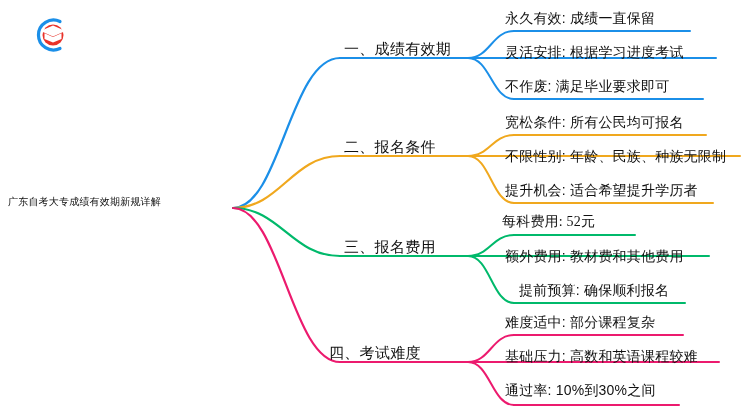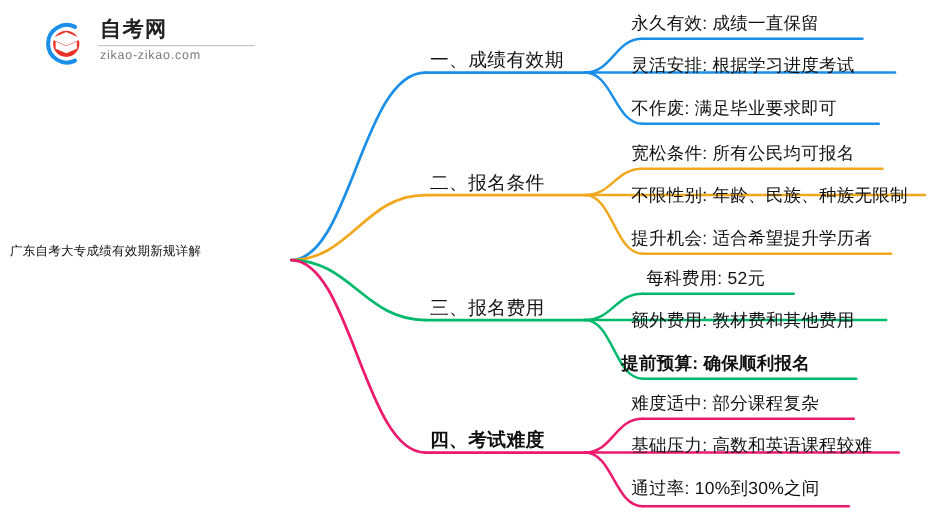--- a/index.html
+++ b/index.html
@@ -97,25 +97,20 @@
 
 <div id="logo">
   <div id="logo-mark">
     <svg viewBox="0 0 42 42" width="42" height="42" aria-hidden="true">
       <path d="M30 7.5 A15 15 0 1 0 30 34.5" fill="none" stroke="#1B8FE8" stroke-width="3.2" stroke-linecap="round"></path>
       <circle cx="23" cy="21" r="10.5" fill="#E8322A"></circle>
       <path d="M23 11.5 L35.5 17 L23 22.5 L10.5 17 Z" fill="#ffffff"></path>
       <path d="M14.5 19.2 L14.5 25 L23 28.6 L31.5 25 L31.5 19.2 L23 22.9 Z" fill="#ffffff"></path>
     </svg>
   </div>
-  <div id="logo-text-wrap">
-    <div id="logo-cn">自考网</div>
-    <div id="logo-rule"></div>
-    <div id="logo-en">zikao-zikao.com</div>
-  </div>
 </div>
 
 <svg id="mindmap-svg" viewBox="0 0 750 410" preserveAspectRatio="none" aria-hidden="true">
 
   <g>
     <path d="M233 208 C 280 208, 290 58, 340 58" fill="none" stroke="#1B8FE8" stroke-width="2.2" stroke-linecap="round"></path>
     <line x1="340" y1="58" x2="468" y2="58" stroke="#1B8FE8" stroke-width="2.2" stroke-linecap="round"></line>
     <path d="M468 58 C 490 58, 492 31, 514 31" fill="none" stroke="#1B8FE8" stroke-width="2" stroke-linecap="round"></path>
     <line x1="514" y1="31" x2="690" y2="31" stroke="#1B8FE8" stroke-width="2" stroke-linecap="round"></line>
     <line x1="468" y1="58" x2="716" y2="58" stroke="#1B8FE8" stroke-width="2" stroke-linecap="round"></line>
@@ -160,20 +155,20 @@
 <div class="node-text leaf-label" style="left:505px; top:11px;">永久有效: 成绩一直保留</div>
 <div class="node-text leaf-label" style="left:505px; top:45px;">灵活安排: 根据学习进度考试</div>
 <div class="node-text leaf-label" style="left:505px; top:79px;text-align:right;">不作废: 满足毕业要求即可</div>
 
 <div class="node-text branch-label" style="left:344px; top:139px;">二、报名条件</div>
 <div class="node-text leaf-label" style="left:505px; top:115px;">宽松条件: 所有公民均可报名</div>
 <div class="node-text leaf-label" style="left:505px; top:149px;">不限性别: 年龄、民族、种族无限制</div>
 <div class="node-text leaf-label" style="left:505px; top:183px;">提升机会: 适合希望提升学历者</div>
 
 <div class="node-text branch-label" style="left:344px; top:239px;">三、报名费用</div>
-<div class="node-text leaf-label" style="left:517px; top:215px;">每科费用: 52元</div>
+<div class="node-text leaf-label" style="left:502px; top:215px;font-family:Liberation Serif, serif;">每科费用: 52元</div>
 <div class="node-text leaf-label" style="left:505px; top:249px;">额外费用: 教材费和其他费用</div>
-<div class="node-text leaf-label" style="left:497px; top:283px;font-weight:bold;">提前预算: 确保顺利报名</div>
+<div class="node-text leaf-label" style="left:519px; top:283px;">提前预算: 确保顺利报名</div>
 
-<div class="node-text branch-label" style="left:344px; top:345px;font-weight:bold;">四、考试难度</div>
+<div class="node-text branch-label" style="left:329px; top:345px;">四、考试难度</div>
 <div class="node-text leaf-label" style="left:505px; top:315px;">难度适中: 部分课程复杂</div>
 <div class="node-text leaf-label" style="left:505px; top:349px;">基础压力: 高数和英语课程较难</div>
 <div class="node-text leaf-label" style="left:505px; top:383px;">通过率: 10%到30%之间</div>
 
 </body></html>

